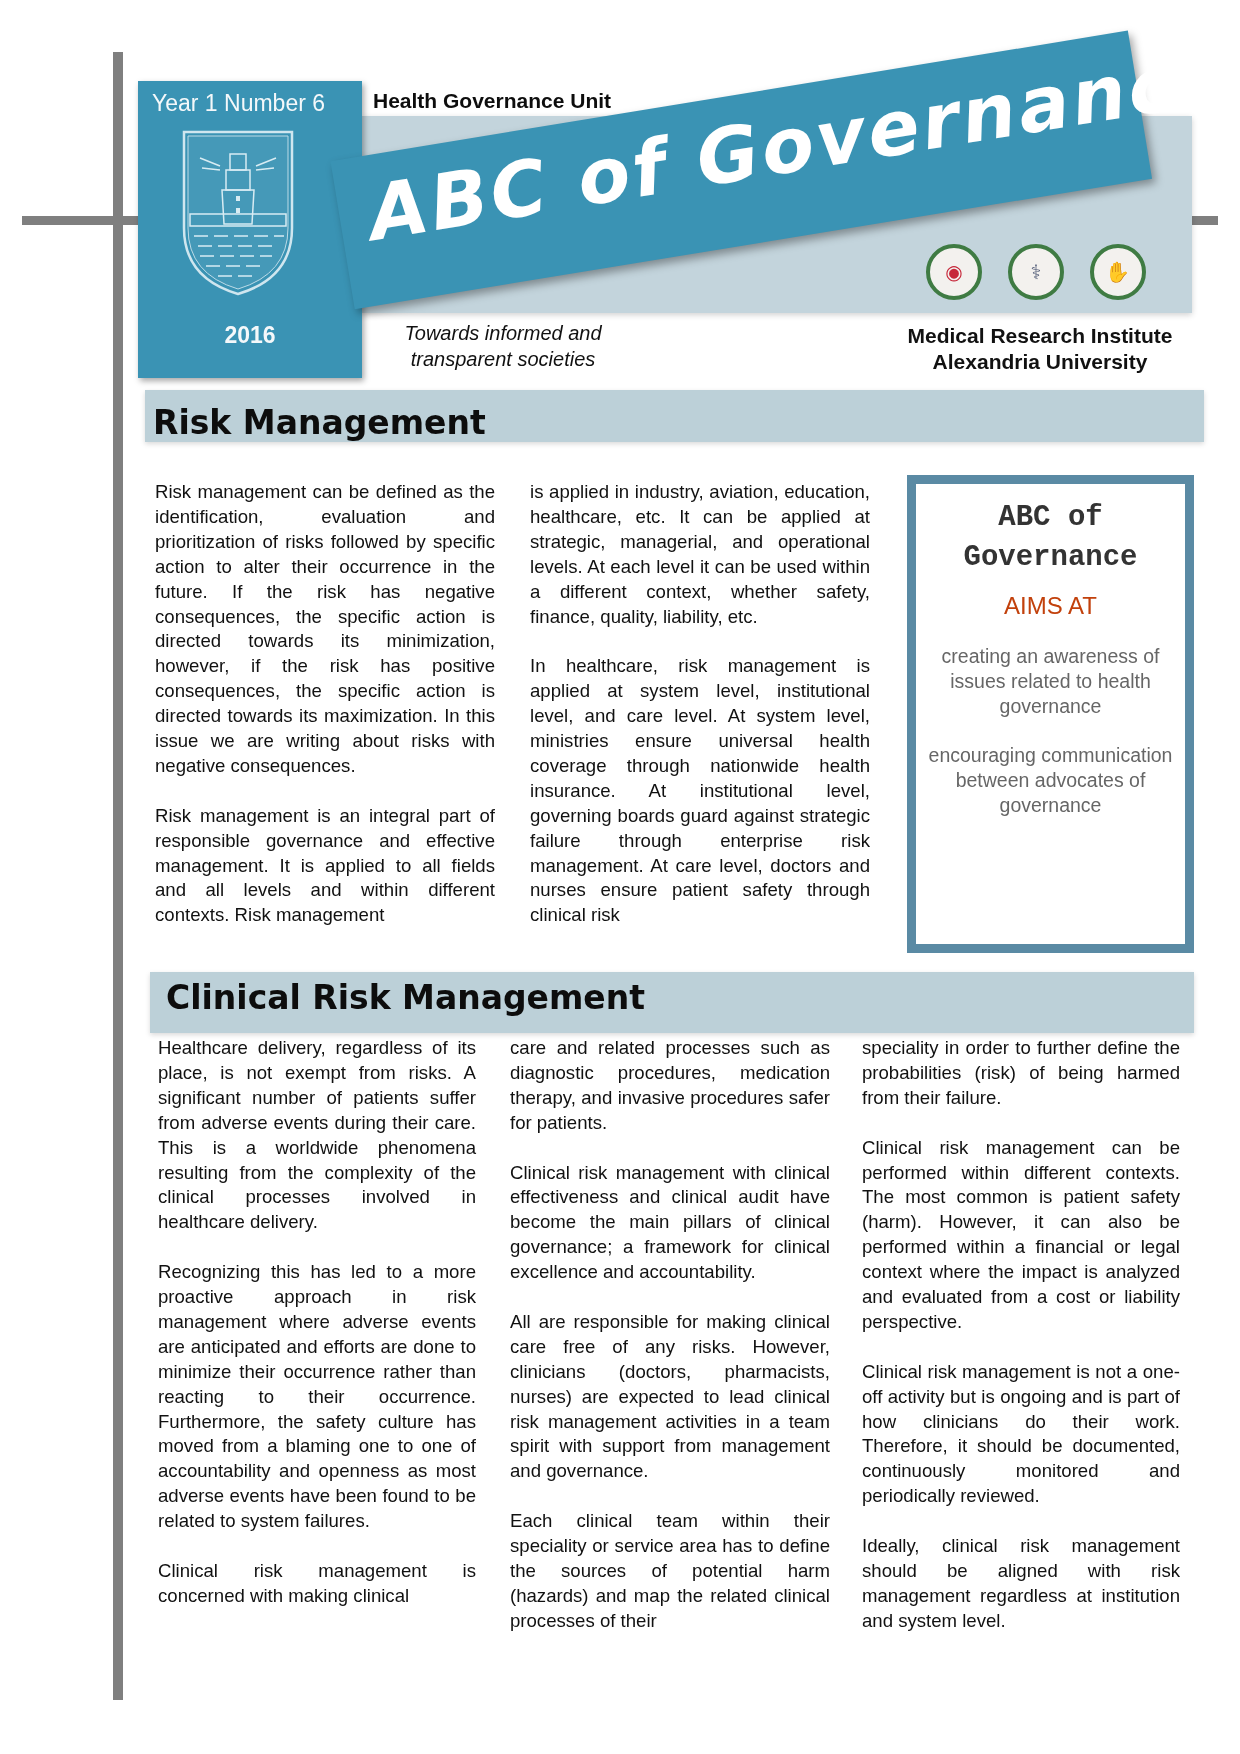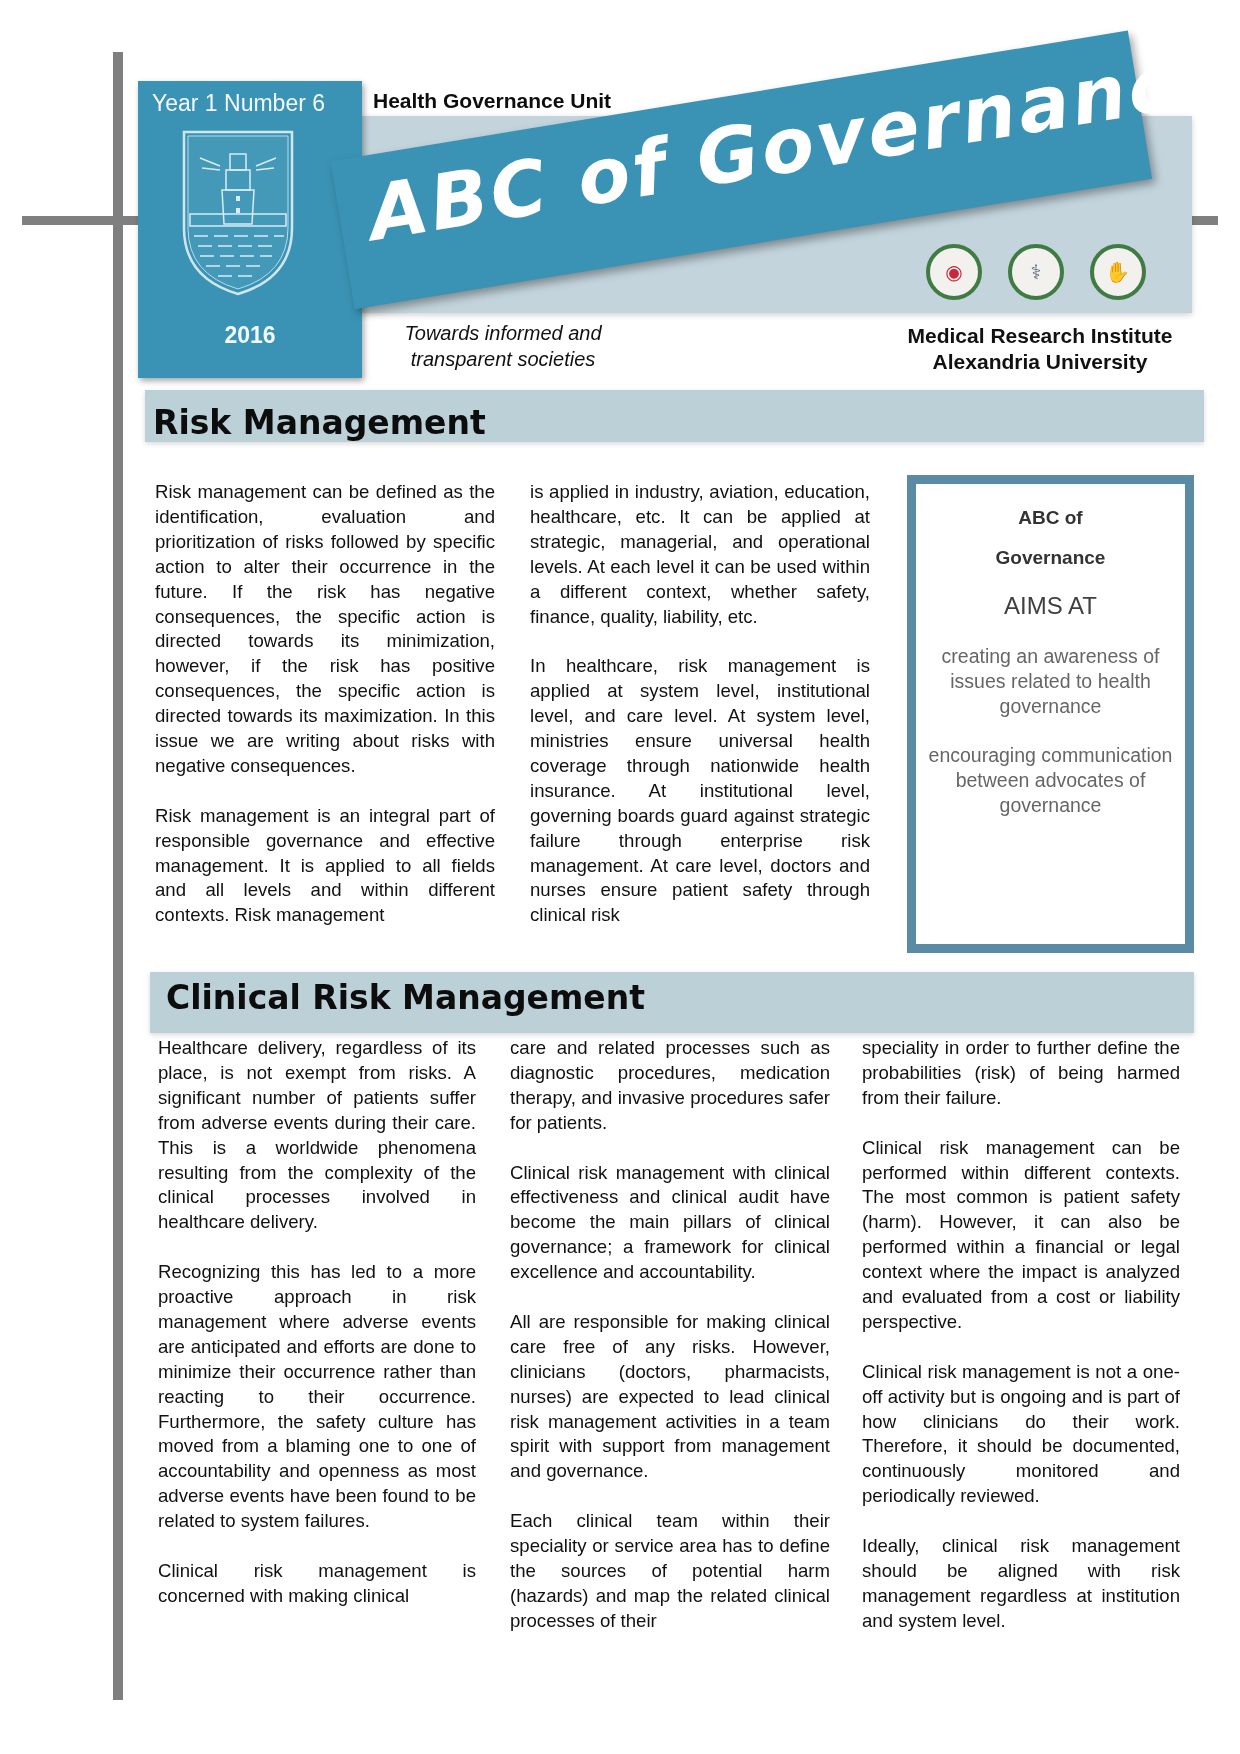--- a/index.html
+++ b/index.html
@@ -47,22 +47,22 @@
   .col p { margin-bottom: 24.9px; }
   .col p:last-child { margin-bottom: 0; }
   .rm-col1 { left: 155px; top: 480px; width: 340px; }
   .rm-col2 { left: 530px; top: 480px; width: 340px; }
   .crm-col1 { left: 158px; top: 1036px; width: 318px; }
   .crm-col2 { left: 510px; top: 1036px; width: 320px; }
   .crm-col3 { left: 862px; top: 1036px; width: 318px; }
 
   .aims-box { position: absolute; left: 907px; top: 475px; width: 287px; height: 478px;
     border: 9px solid #5a8aa4; background: #fff; text-align: center; color: #555; }
-  .aims-title { margin-top: 14px; font-family: Liberation Sans, sans-serif; font-size: 19px; font-weight: 700; color: #333; line-height: 40px; }
-  .aims-subtitle { margin-top: 14px; font-size: 24px; font-weight: 400; color: #404040; }
+  .aims-title { margin-top: 14px; font-family: Liberation Mono, monospace; font-size: 29px; font-weight: 700; color: #333; line-height: 40px; }
+  .aims-subtitle { margin-top: 14px; font-size: 24px; font-weight: 400; color: #c2410c; }
   .aims-item { margin-top: 24px; font-size: 19.5px; line-height: 25px; color: #666; font-weight: 300; padding: 0 6px; }
   .aims-item:first-of-type { margin-top: 16px; }
 </style>
 </head>
 <body>
 
 <div class="vline"></div>
 <div class="hline"></div>
 
 <div class="title-band"></div>

